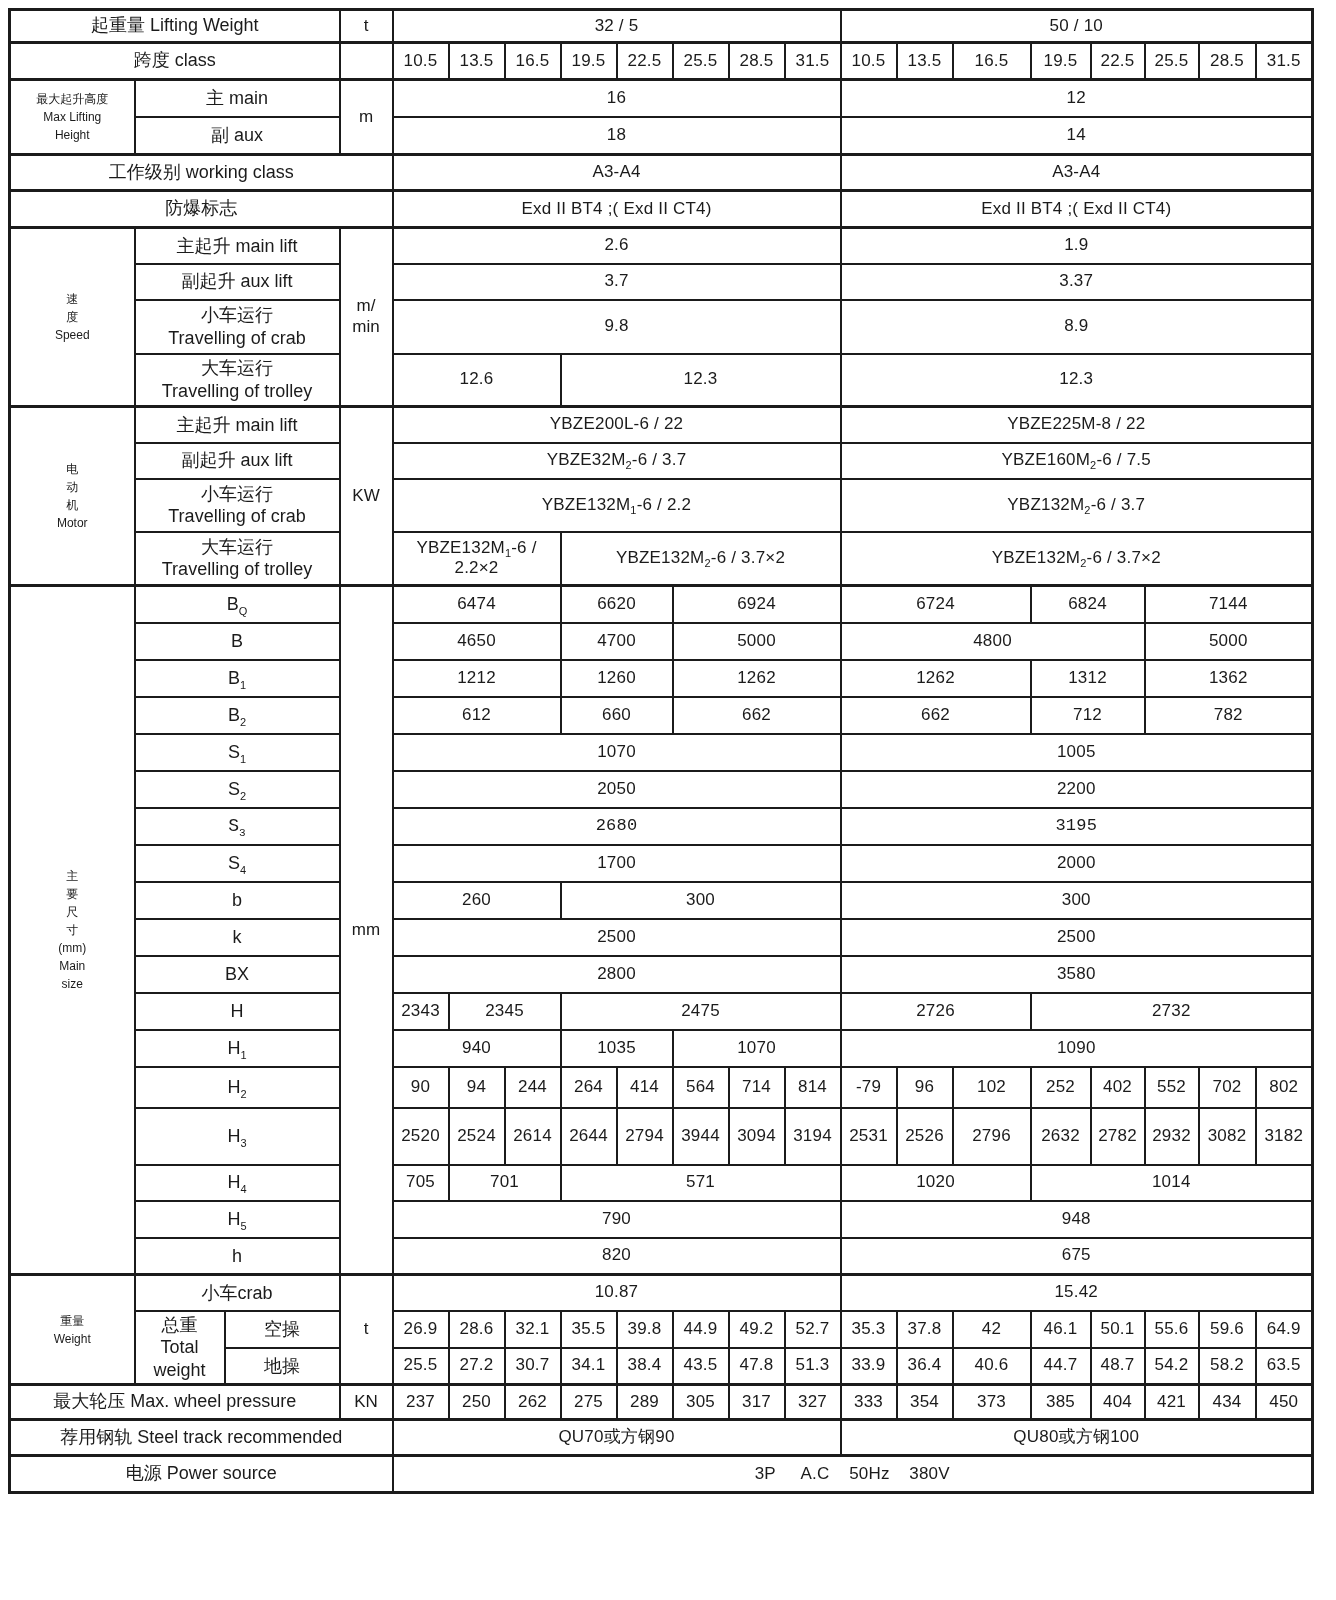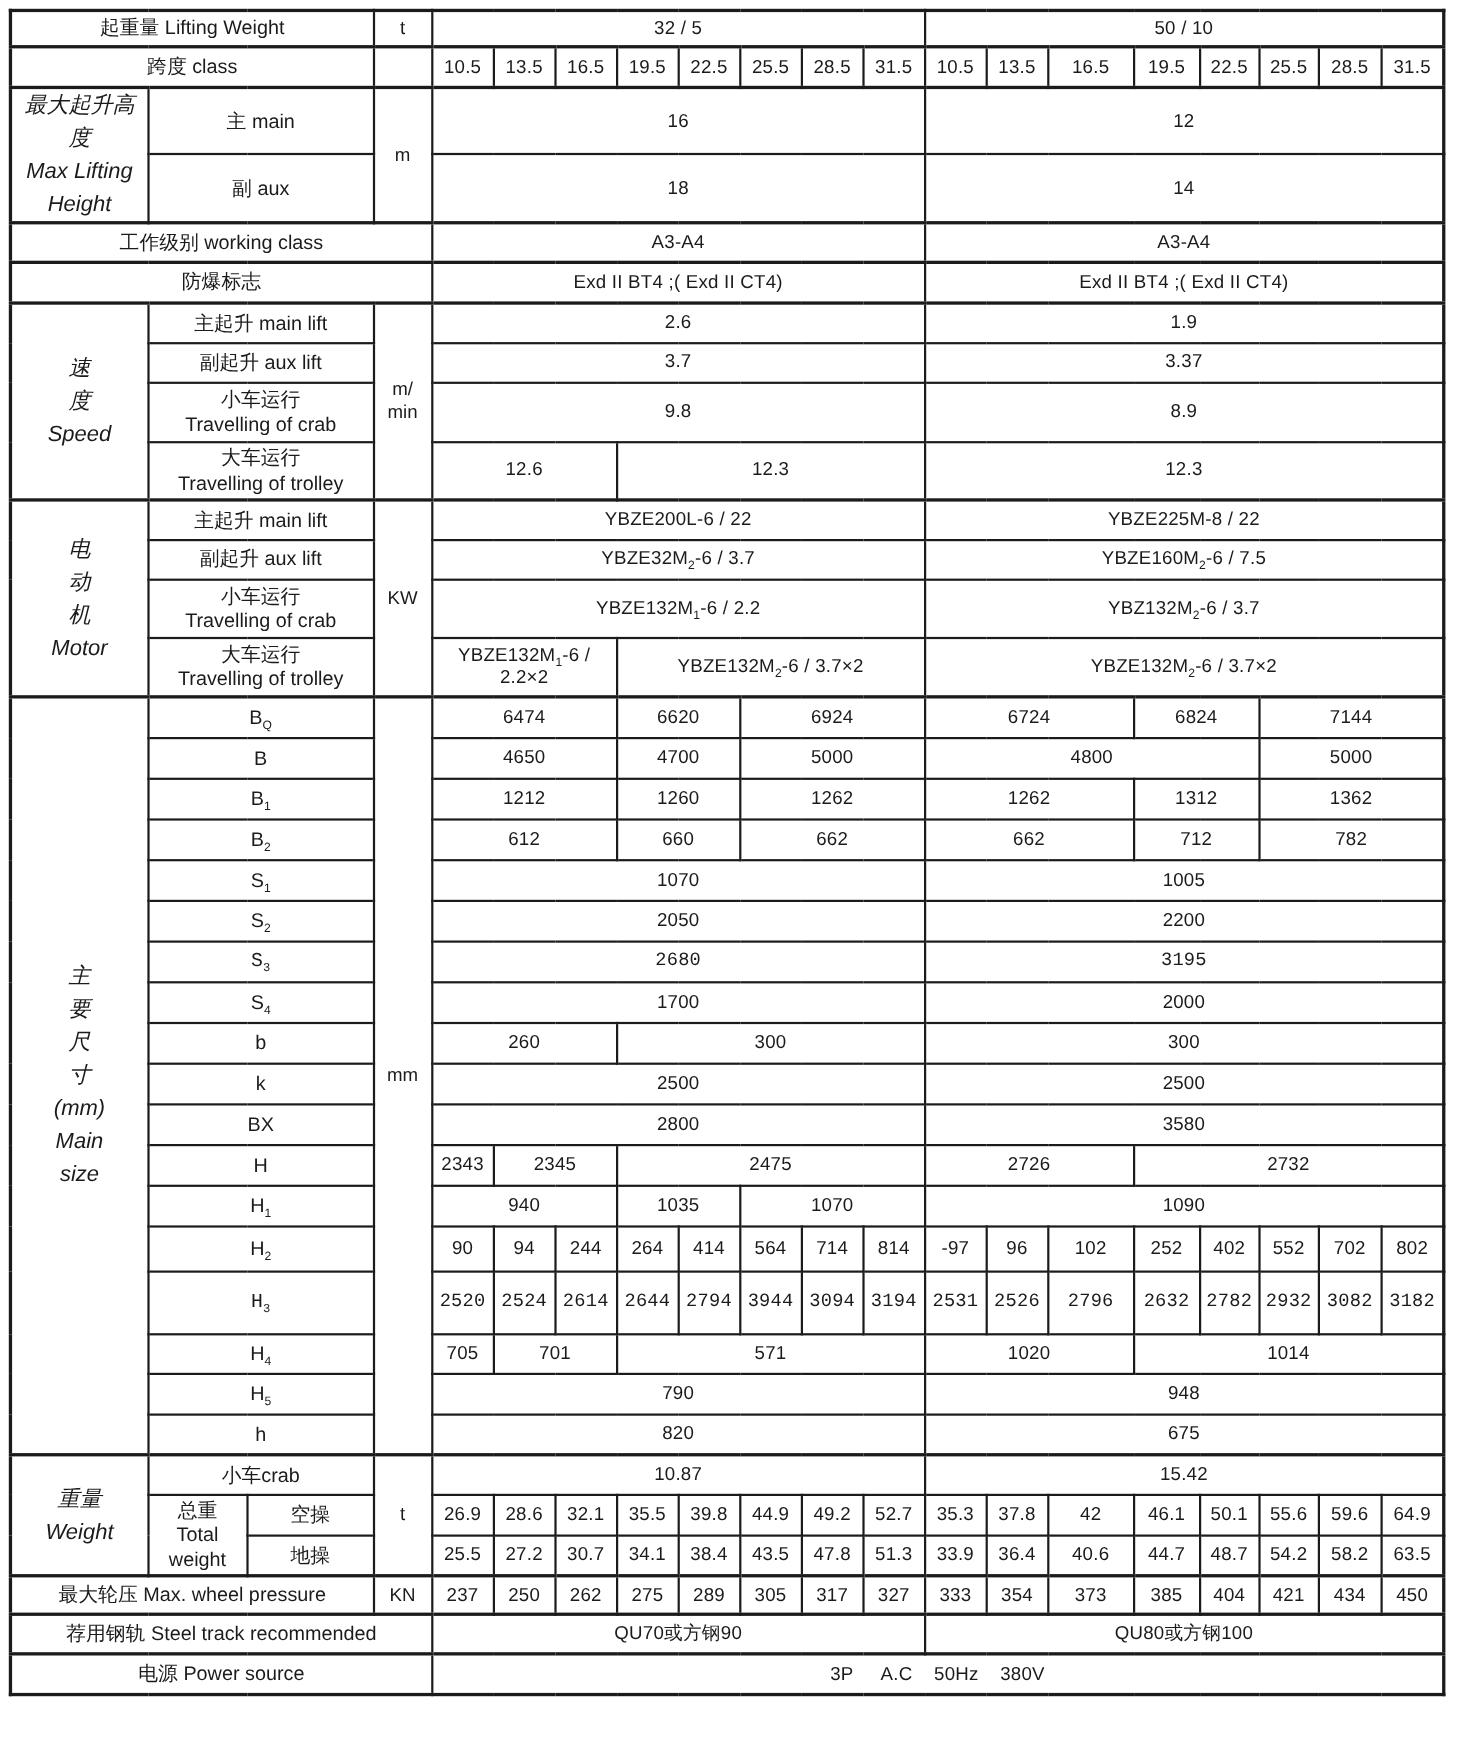--- a/index.html
+++ b/index.html
@@ -13,21 +13,21 @@
   table{border-collapse:collapse;table-layout:fixed;border:3px solid #1b1b1b;}
   td{
     border:2px solid #1b1b1b;
     text-align:center;vertical-align:middle;
     padding:0 2px;
     font-size:17px;line-height:1.22;
     overflow:hidden;
     word-break:break-word;
   }
   td.label{font-size:18px;}
-  td.group{font-size:20px;line-height:1.5;font-style:italic;}
+  td.group{font-size:12px;line-height:1.5;}
   td.sub{font-size:18px;line-height:1.25;}
   td.unit{font-size:17px;}
   td.data{font-size:17px;letter-spacing:0.2px;}
   tr.sect td{border-top-width:3px;}
   sub{font-size:11px;line-height:0;}
 </style>
 </head>
 <body>
 
 <div class="page">
@@ -240,30 +240,30 @@
         <tr style="height: 41px;">
           <td colspan="2" class="sub">H<sub>2</sub></td>
           <td class="data">90</td>
           <td class="data">94</td>
           <td class="data">244</td>
           <td class="data">264</td>
           <td class="data">414</td>
           <td class="data">564</td>
           <td class="data">714</td>
           <td class="data">814</td>
-          <td class="data">-97</td>
+          <td class="data">-79</td>
           <td class="data">96</td>
           <td class="data">102</td>
           <td class="data">252</td>
           <td class="data">402</td>
           <td class="data">552</td>
           <td class="data">702</td>
           <td class="data">802</td>
         </tr>
-        <tr style="height: 57px; font-family: Liberation Mono, monospace;">
+        <tr style="height: 57px;">
           <td colspan="2" class="sub">H<sub>3</sub></td>
           <td class="data">2520</td>
           <td class="data">2524</td>
           <td class="data">2614</td>
           <td class="data">2644</td>
           <td class="data">2794</td>
           <td class="data">3944</td>
           <td class="data">3094</td>
           <td class="data">3194</td>
           <td class="data">2531</td>

